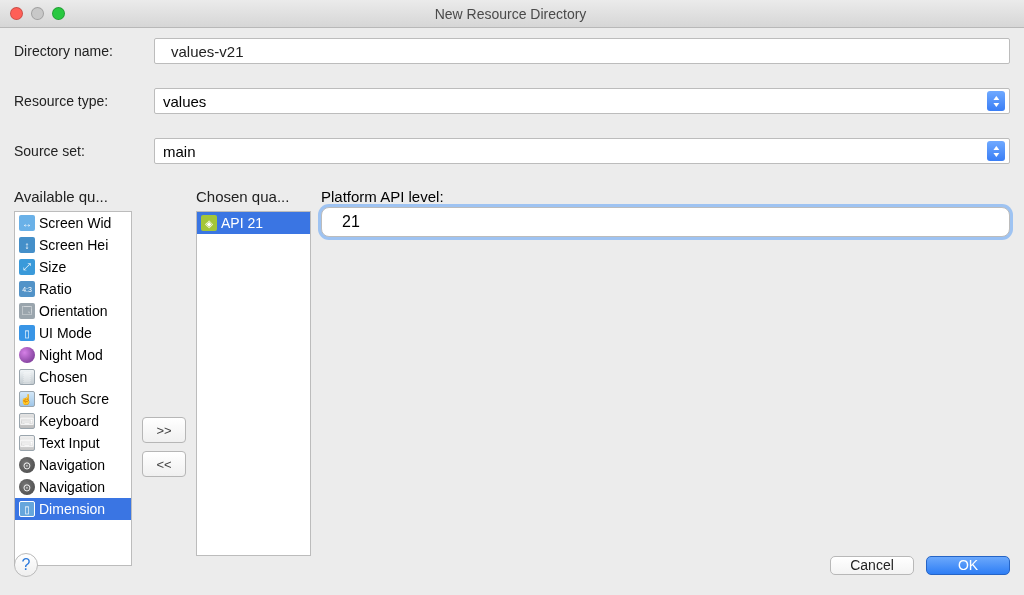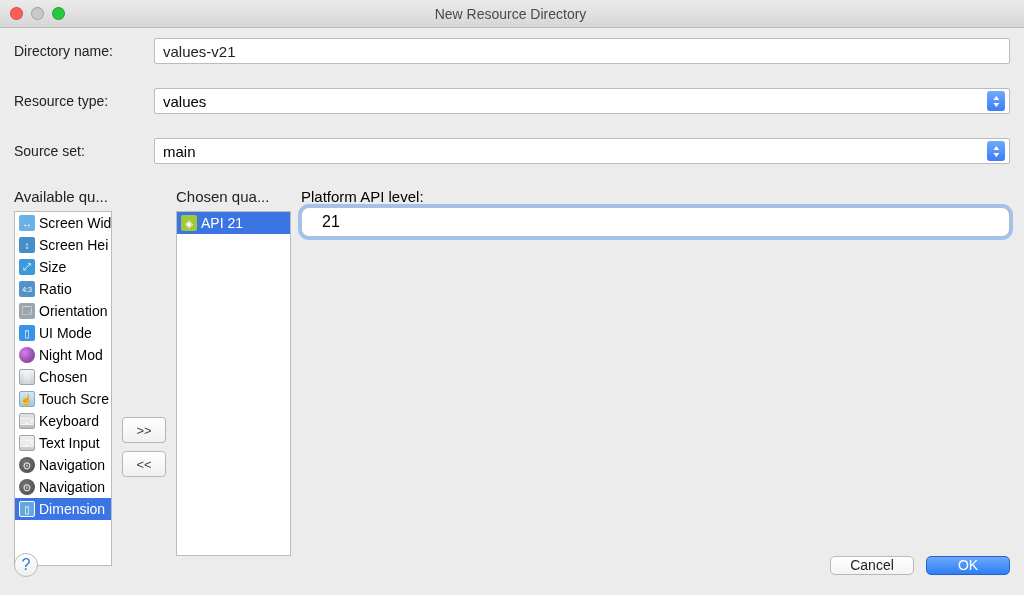--- a/index.html
+++ b/index.html
@@ -55,21 +55,21 @@
     }
     .form-label {
       width: 140px;
       font-size: 14px;
       color: #222;
     }
     .text-input {
       flex: 1;
       height: 26px;
       font-size: 15px;
-      padding: 2px 8px;
+      padding: 2px 16px;
       border: 1px solid #bcbcbc;
       border-radius: 2px;
       background: #fff;
       color: #222;
     }
     .combo {
       flex: 1;
       display: flex;
       align-items: center;
       height: 26px;
@@ -106,21 +106,21 @@
       gap: 10px;
     }
     .col-header {
       font-size: 15px;
       color: #222;
       margin-bottom: 6px;
       white-space: nowrap;
       overflow: hidden;
     }
     .available {
-      width: 98px;
+      width: 118px;
     }
     .listbox {
       height: 355px;
       background: #fff;
       border: 1px solid #bcbcbc;
       overflow: hidden;
     }
     .list-item {
       padding: 3px 4px;
       display: flex;

